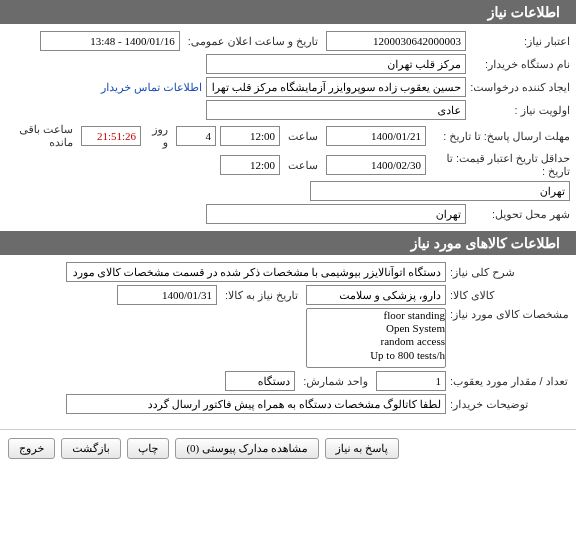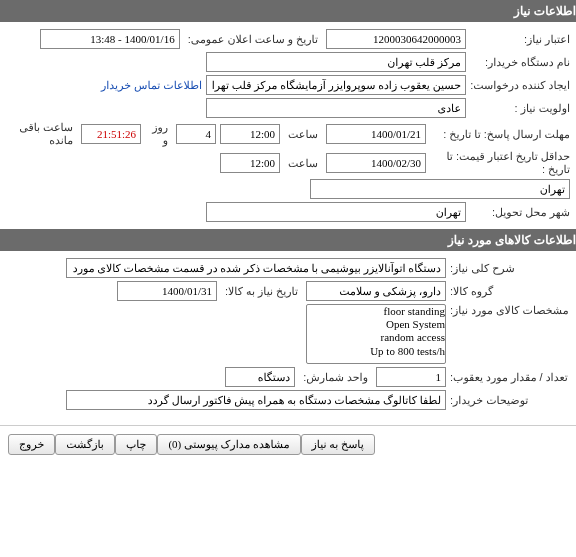--- a/index.html
+++ b/index.html
@@ -6,23 +6,23 @@
 body {
   font-family: Tahoma, Arial, sans-serif;
   font-size: 11px;
   background: #fff;
   width: 576px;
   direction: rtl;
 }
 .section-header {
   background: #6b6b6b;
   color: #fff;
-  padding: 4px 0;
+  padding: 4px 16px;
   font-weight: bold;
-  font-size: 12px;
+  font-size: 14px;
 }
 .form-area {
   padding: 4px 6px;
 }
 .row {
   display: flex;
   align-items: center;
   margin: 3px 0;
   gap: 4px;
 }
@@ -68,20 +68,21 @@
 select[multiple] {
   border: 1px solid #888;
   font-family: Tahoma;
   font-size: 11px;
   width: 140px;
   height: 60px;
 }
 .footer {
   display: flex;
   justify-content: flex-start;
+  gap: 6px;
   padding: 8px;
   border-top: 1px solid #ccc;
   margin-top: 8px;
   direction: ltr;
 }
 button {
   font-family: Tahoma;
   font-size: 11px;
   padding: 3px 10px;
   border: 1px solid #999;
@@ -157,21 +158,21 @@
 <div class="section-header">اطلاعات کالاهای مورد نیاز</div>
 
 <div class="form-area">
 
   <div class="row">
     <span class="label-wide">شرح کلی نیاز:</span>
     <input type="text" class="w-xl" value="دستگاه اتوآنالایزر بیوشیمی با مشخصات ذکر شده در قسمت مشخصات کالای مورد نیاز" style="">
   </div>
 
   <div class="row">
-    <span class="label-wide">گروه کالا:</span>
+    <span class="label-wide">کالای کالا:</span>
     <input type="text" class="w-mid" value="دارو، پزشکی و سلامت" style="">
     <span class="label-inline">تاریخ نیاز به کالا:</span>
     <input type="text" class="w-date" value="1400/01/31" style="">
   </div>
 
   <div class="row" style="align-items:flex-start">
     <span class="label-wide">مشخصات کالای مورد نیاز:</span>
     <select multiple="" size="4" id="spec-select">
         <option>floor standing</option>
         <option>Open System</option>

